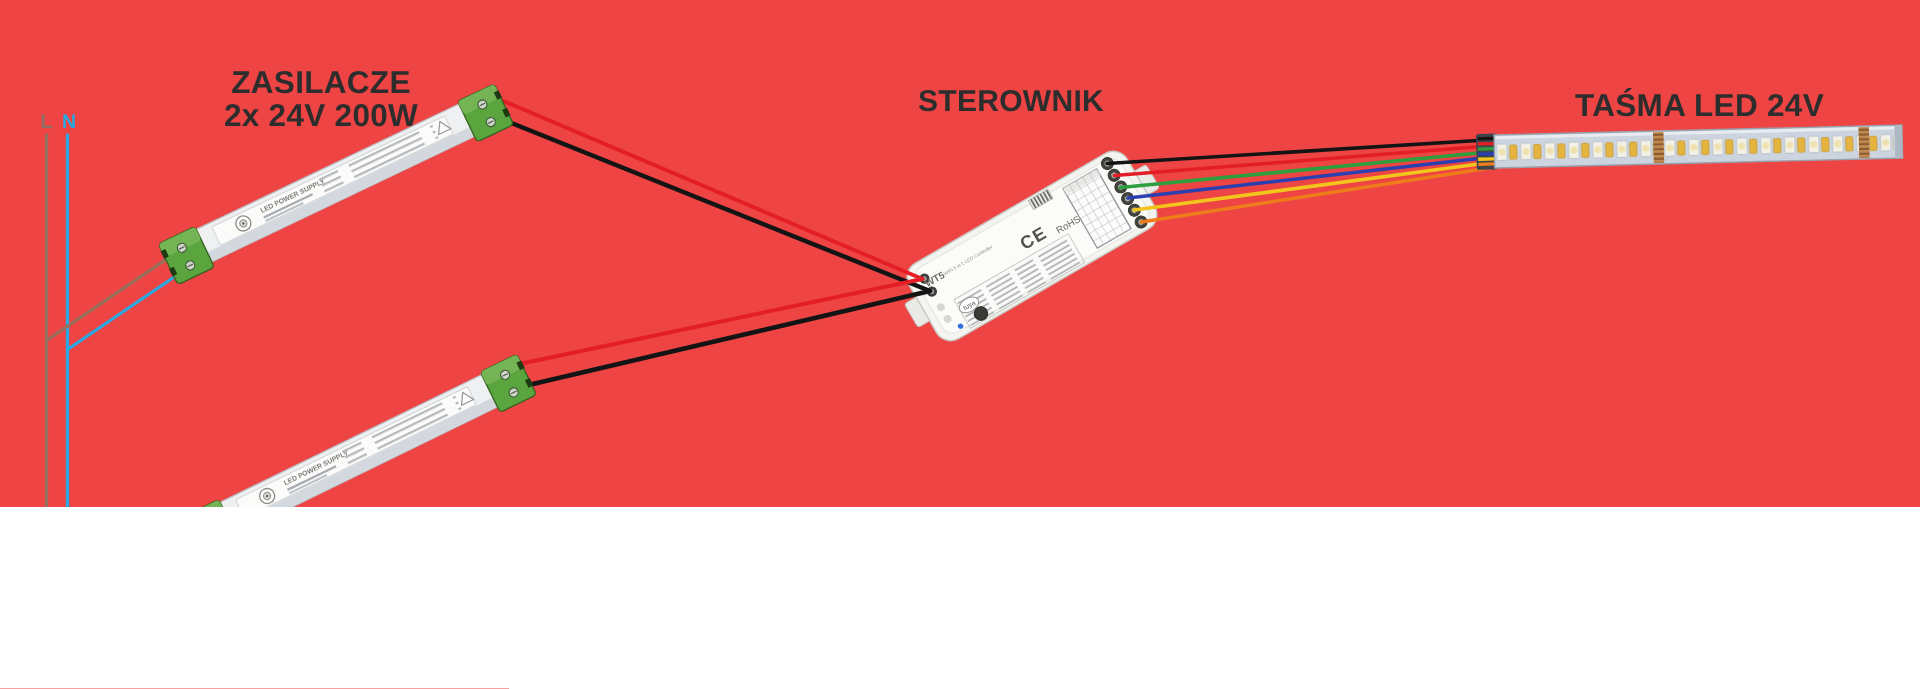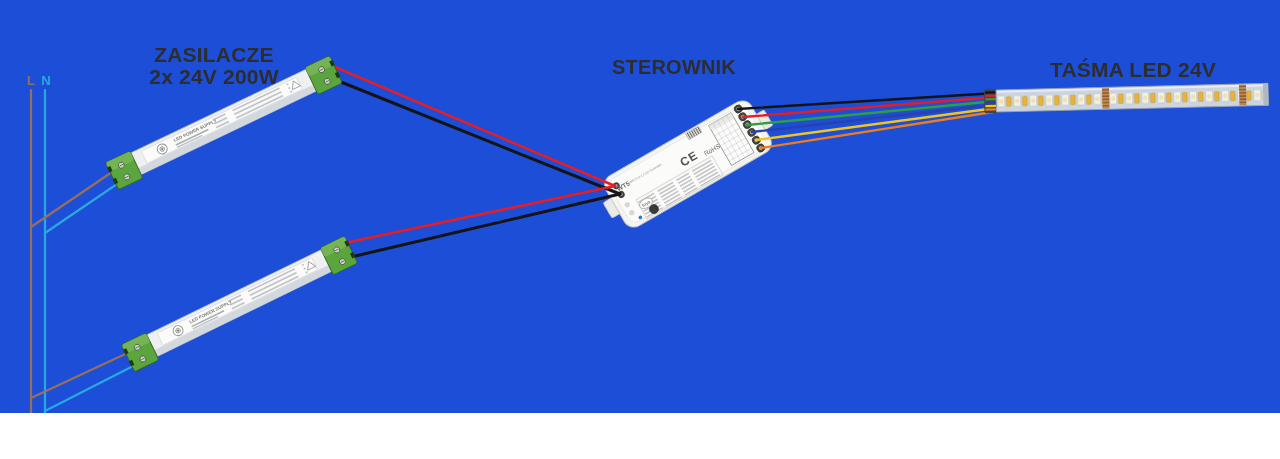--- a/index.html
+++ b/index.html
@@ -1,19 +1,19 @@
 <!DOCTYPE html>
 <html><head>
 <meta charset="utf-8">
 <style>
   html,body{margin:0;padding:0;background:#ffffff;}
   .stage{
     position:relative;
-    width:1280px;height:413px;
-    background:#1d4ed8;
+    width:1280px;height:338px;
+    background:#ef4444;
     overflow:hidden;
     font-family:"Liberation Sans", sans-serif;
   }
   .stage svg{position:absolute;left:0;top:0;}
   text{font-family:"Liberation Sans", sans-serif;}
   .title{font-weight:bold;letter-spacing:0.2px;}
 </style>
 </head>
 <body>
 

